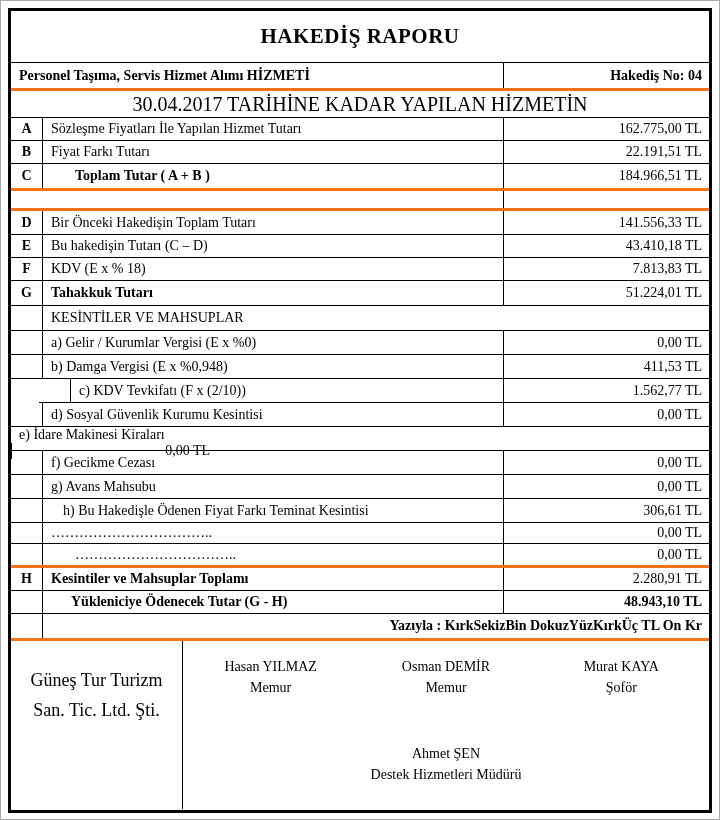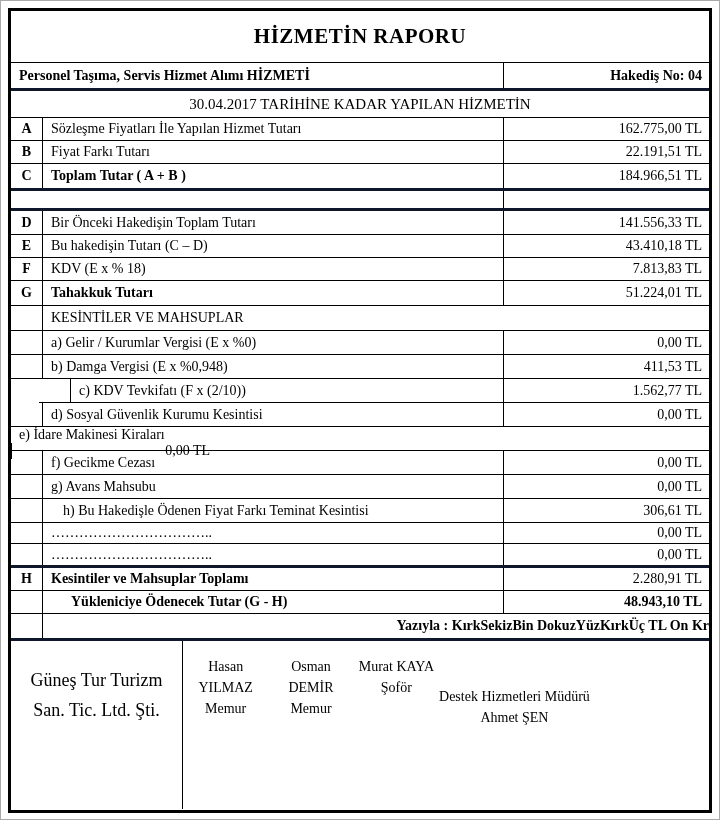--- a/index.html
+++ b/index.html
@@ -4,45 +4,45 @@
 <style>
   * { margin:0; padding:0; box-sizing:border-box; }
   html,body { width:720px; height:820px; background:#fff; overflow:hidden; }
   body { font-family:"Liberation Serif","DejaVu Serif",serif; color:#000; position:relative; }
   .frame { position:absolute; inset:0; border:1px solid #a9a9a9; pointer-events:none; }
   .page {
     position:absolute; left:8px; top:8px; width:704px; height:805px;
     border:3px solid #000; background:#fff;
   }
   .r { display:flex; border-bottom:1px solid #000; align-items:stretch; }
-  .r.thick { border-bottom:3px solid #0f172a; }
+  .r.thick { border-bottom:3px solid #f97316;gap:24px; }
   .title-row { height:52px; display:flex; align-items:center; justify-content:center; }
   .title { font-size:21px; font-weight:bold; letter-spacing:.5px; }
   .cell { display:flex; align-items:center; }
   .letter { width:32px; border-right:1px solid #000; justify-content:center; font-weight:bold; font-size:14px; }
   .desc { flex:1; padding-left:8px; font-size:14px; }
   .value { width:206px; border-left:1px solid #000; justify-content:flex-end; padding-right:7px; font-size:14px; }
   .bold { font-weight:bold; }
-  .center-row { justify-content:center; font-size:15px; }
+  .center-row { justify-content:center; font-size:20px; }
   .spacer { flex:1; }
-  .right-span { flex:1; justify-content:flex-end; font-size:14px; }
+  .right-span { flex:1; justify-content:flex-end; padding-right:7px; font-size:14px; }
   .sig { display:flex; height:168px; }
   .sig-left { width:172px; border-right:1px solid #000; text-align:center; padding-top:24px; font-size:18px; line-height:30px; }
-  .sig-right { flex:1; display:flex; flex-direction:row; }
+  .sig-right { flex:1; display:flex; flex-direction:column; }
   .names { display:flex; padding-top:15px; }
   .name-block { flex:1; text-align:center; font-size:14px; line-height:21px; }
   .approver { text-align:center; margin-top:45px; font-size:14px; line-height:21px; }
 </style>
 </head>
 <body>
 
 <div class="page">
 
   <div class="r title-row" style="height:52px;">
-    <div class="title">HİZMETİN RAPORU</div>
+    <div class="title">HAKEDİŞ RAPORU</div>
   </div>
 
   <div class="r thick" style="height:28px;">
     <div class="cell desc bold">Personel Taşıma, Servis Hizmet Alımı HİZMETİ</div>
     <div class="cell value bold">Hakediş No: 04</div>
   </div>
 
   <div class="r center-row cell" style="height:27px;">30.04.2017 TARİHİNE KADAR YAPILAN HİZMETİN</div>
 
   <div class="r" style="height:23px;">
@@ -172,21 +172,21 @@
         <div class="name-block">
           <div>Osman DEMİR</div>
           <div>Memur</div>
         </div>
         <div class="name-block">
           <div>Murat KAYA</div>
           <div>Şoför</div>
         </div>
       </div>
       <div class="approver">
+        <div>Ahmet ŞEN</div>
         <div>Destek Hizmetleri Müdürü</div>
-        <div>Ahmet ŞEN</div>
       </div>
     </div>
   </div>
 
 </div>
 
 <div class="frame"></div>
 
 </body></html>

